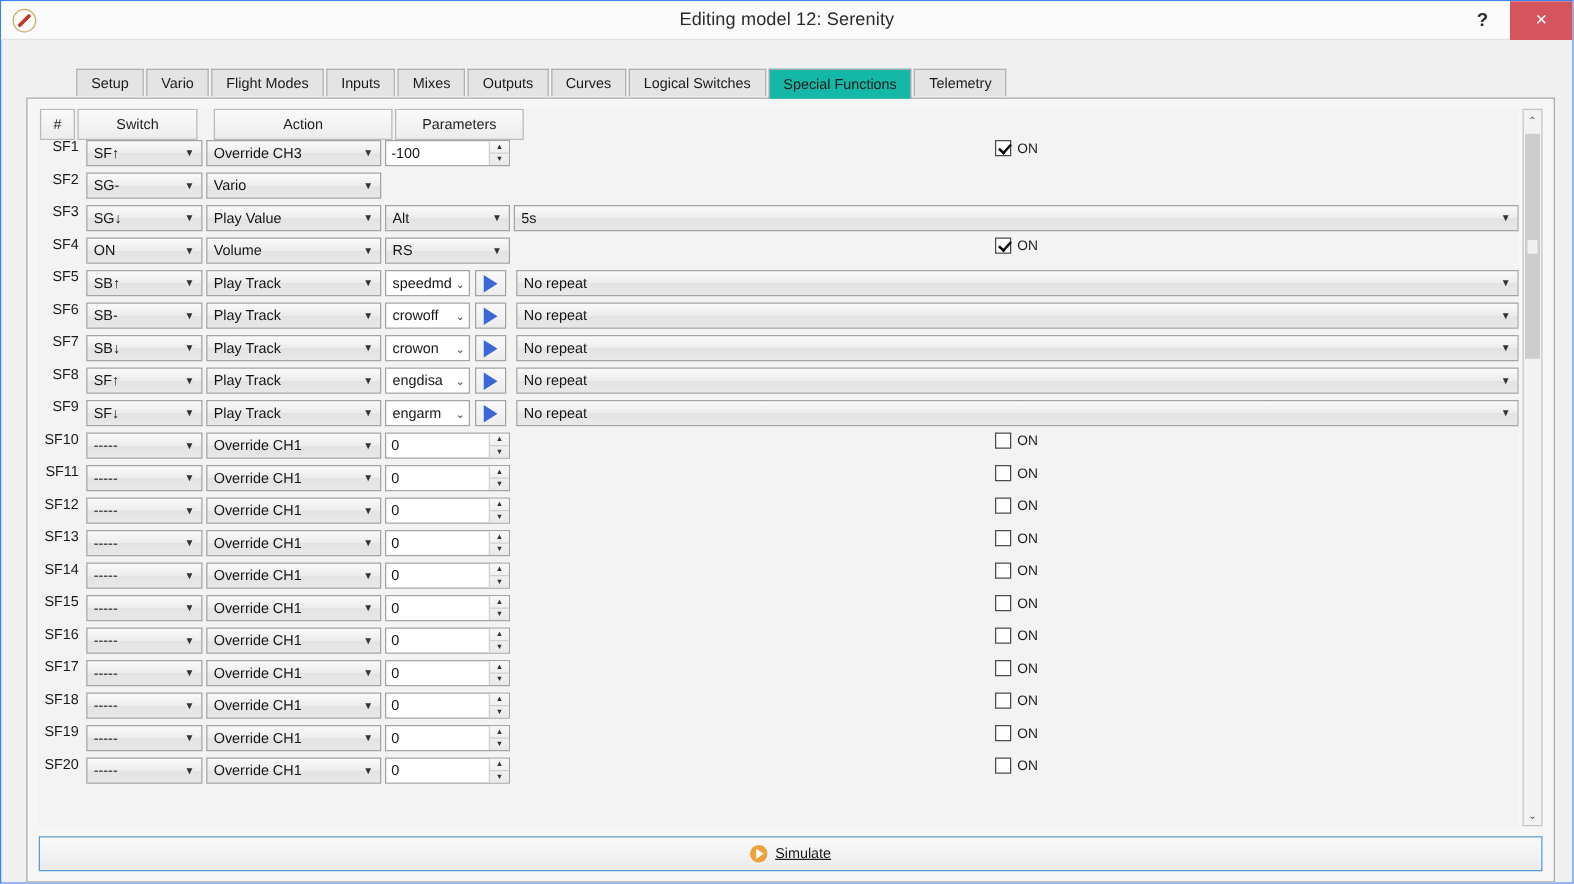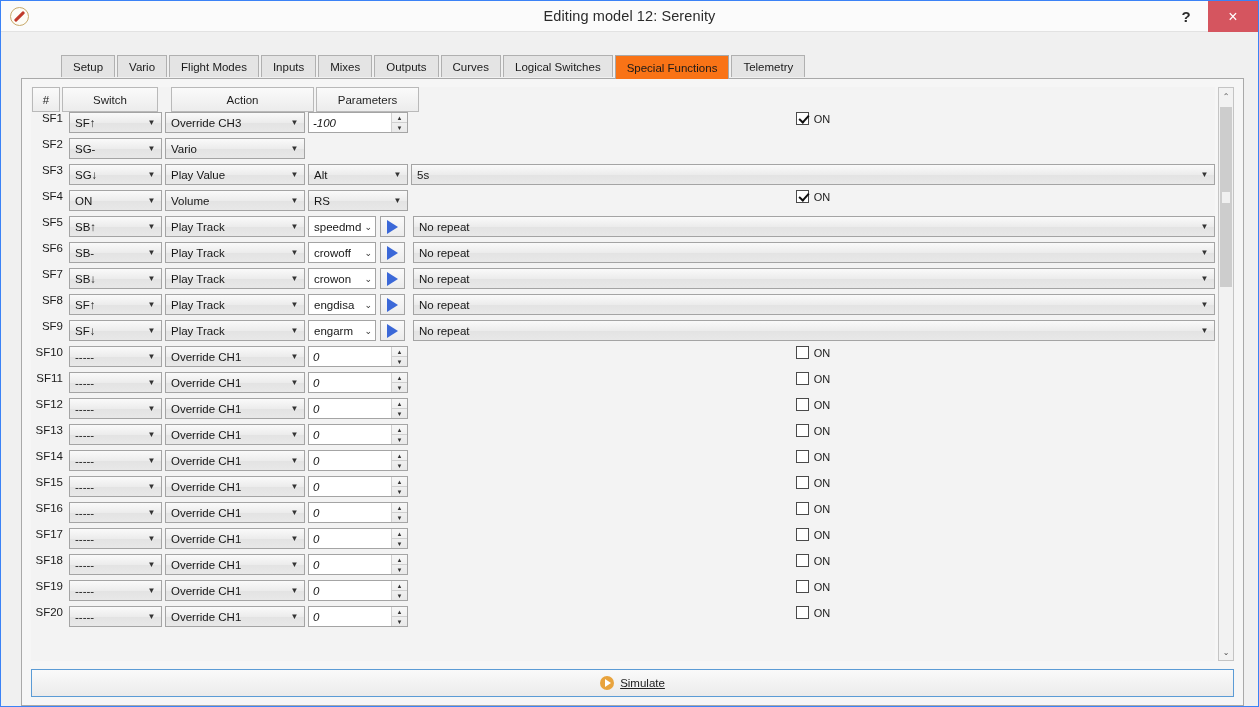--- a/index.html
+++ b/index.html
@@ -98,21 +98,21 @@
     background: #e4e4e4;
     border: 1px solid #b0b0b0;
     border-bottom: none;
     margin-right: 2px;
     font-size: 11.5px;
     color: #1a1a1a;
     white-space: nowrap;
     cursor: pointer;
   }
   .tab.active {
-    background: #f97316;
+    background: #14b8a6;
     height: 24px;
     position: relative;
     z-index: 4;
     border-color: #a8a8a8;
   }
 
   
   .panel {
     margin: 0 14px 0 20px;
     flex: 1;
@@ -206,21 +206,20 @@
     border: 1px solid #a4a4a4;
     display: flex; align-items: stretch;
     font-size: 11.5px;
   }
   .spin .val {
     flex: 1;
     display: flex; align-items: center;
     padding-left: 4px;
     color: #161616;
     cursor: text;
-    font-style: italic;
   }
   .spin .btns {
     width: 16px;
     border-left: 1px solid #d0d0d0;
     display: flex; flex-direction: column;
     background: linear-gradient(to bottom,#f7f7f7,#e9e9e9);
   }
   .spin .btns div {
     flex: 1;
     display: flex; align-items: center; justify-content: center;

